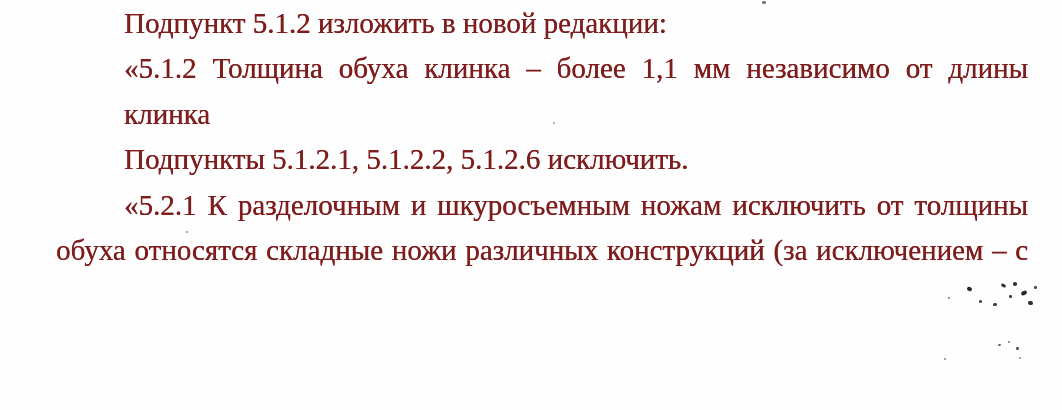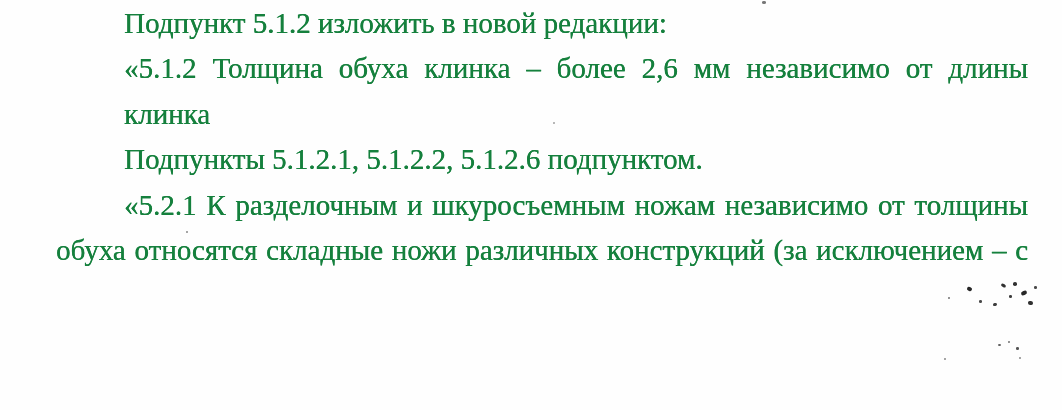--- a/index.html
+++ b/index.html
@@ -13,21 +13,21 @@
     position: relative;
     overflow: hidden;
   }
   .page {
     position: absolute;
     inset: 0;
     background: #fefefe;
     font-family: "Liberation Serif", "DejaVu Serif", serif;
     font-size: 29px;
     line-height: 45.4px;
-    color: #15803d;
+    color: #7f1d1d;
     
     text-shadow: 0.35px 0 0 currentColor;
     padding: 1px 34px 0 56px;
     box-sizing: border-box;
   }
   .para { margin: 0; padding: 0; }
   .line {
     text-align: justify;
     text-align-last: justify;
   }
@@ -46,30 +46,30 @@
 </head>
 <body>
 
 <div class="page">
 
   <div class="para">
     <div class="line indent para-end">Подпункт 5.1.2 изложить в новой редакции:</div>
   </div>
 
   <div class="para">
-    <div class="line indent">«5.1.2 Толщина обуха клинка – более 2,6 мм независимо от длины клинка</div>
+    <div class="line indent">«5.1.2 Толщина обуха клинка – более 1,1 мм независимо от длины клинка</div>
   </div>
 
   <div class="para">
-    <div class="line indent para-end">Подпункты 5.1.2.1, 5.1.2.2, 5.1.2.6 подпунктом.</div>
+    <div class="line indent para-end">Подпункты 5.1.2.1, 5.1.2.2, 5.1.2.6 исключить.</div>
   </div>
 
 
   <div class="para">
-    <div class="line indent">«5.2.1 К разделочным и шкуросъемным  ножам независимо от толщины</div>
+    <div class="line indent">«5.2.1 К разделочным и шкуросъемным  ножам исключить от толщины</div>
     <div class="line">обуха относятся складные ножи различных конструкций (за исключением – с</div>
 
   </div>
 
 </div>
 
 <div>
   <div class="speck" style="left:967px;top:287px;width:5px;height:4px;opacity:.95;transform:rotate(20deg)"></div>
   <div class="speck" style="left:979px;top:300px;width:3px;height:3px;opacity:.8"></div>
   <div class="speck" style="left:993px;top:303px;width:4px;height:3px;opacity:.85;transform:rotate(-15deg)"></div>

